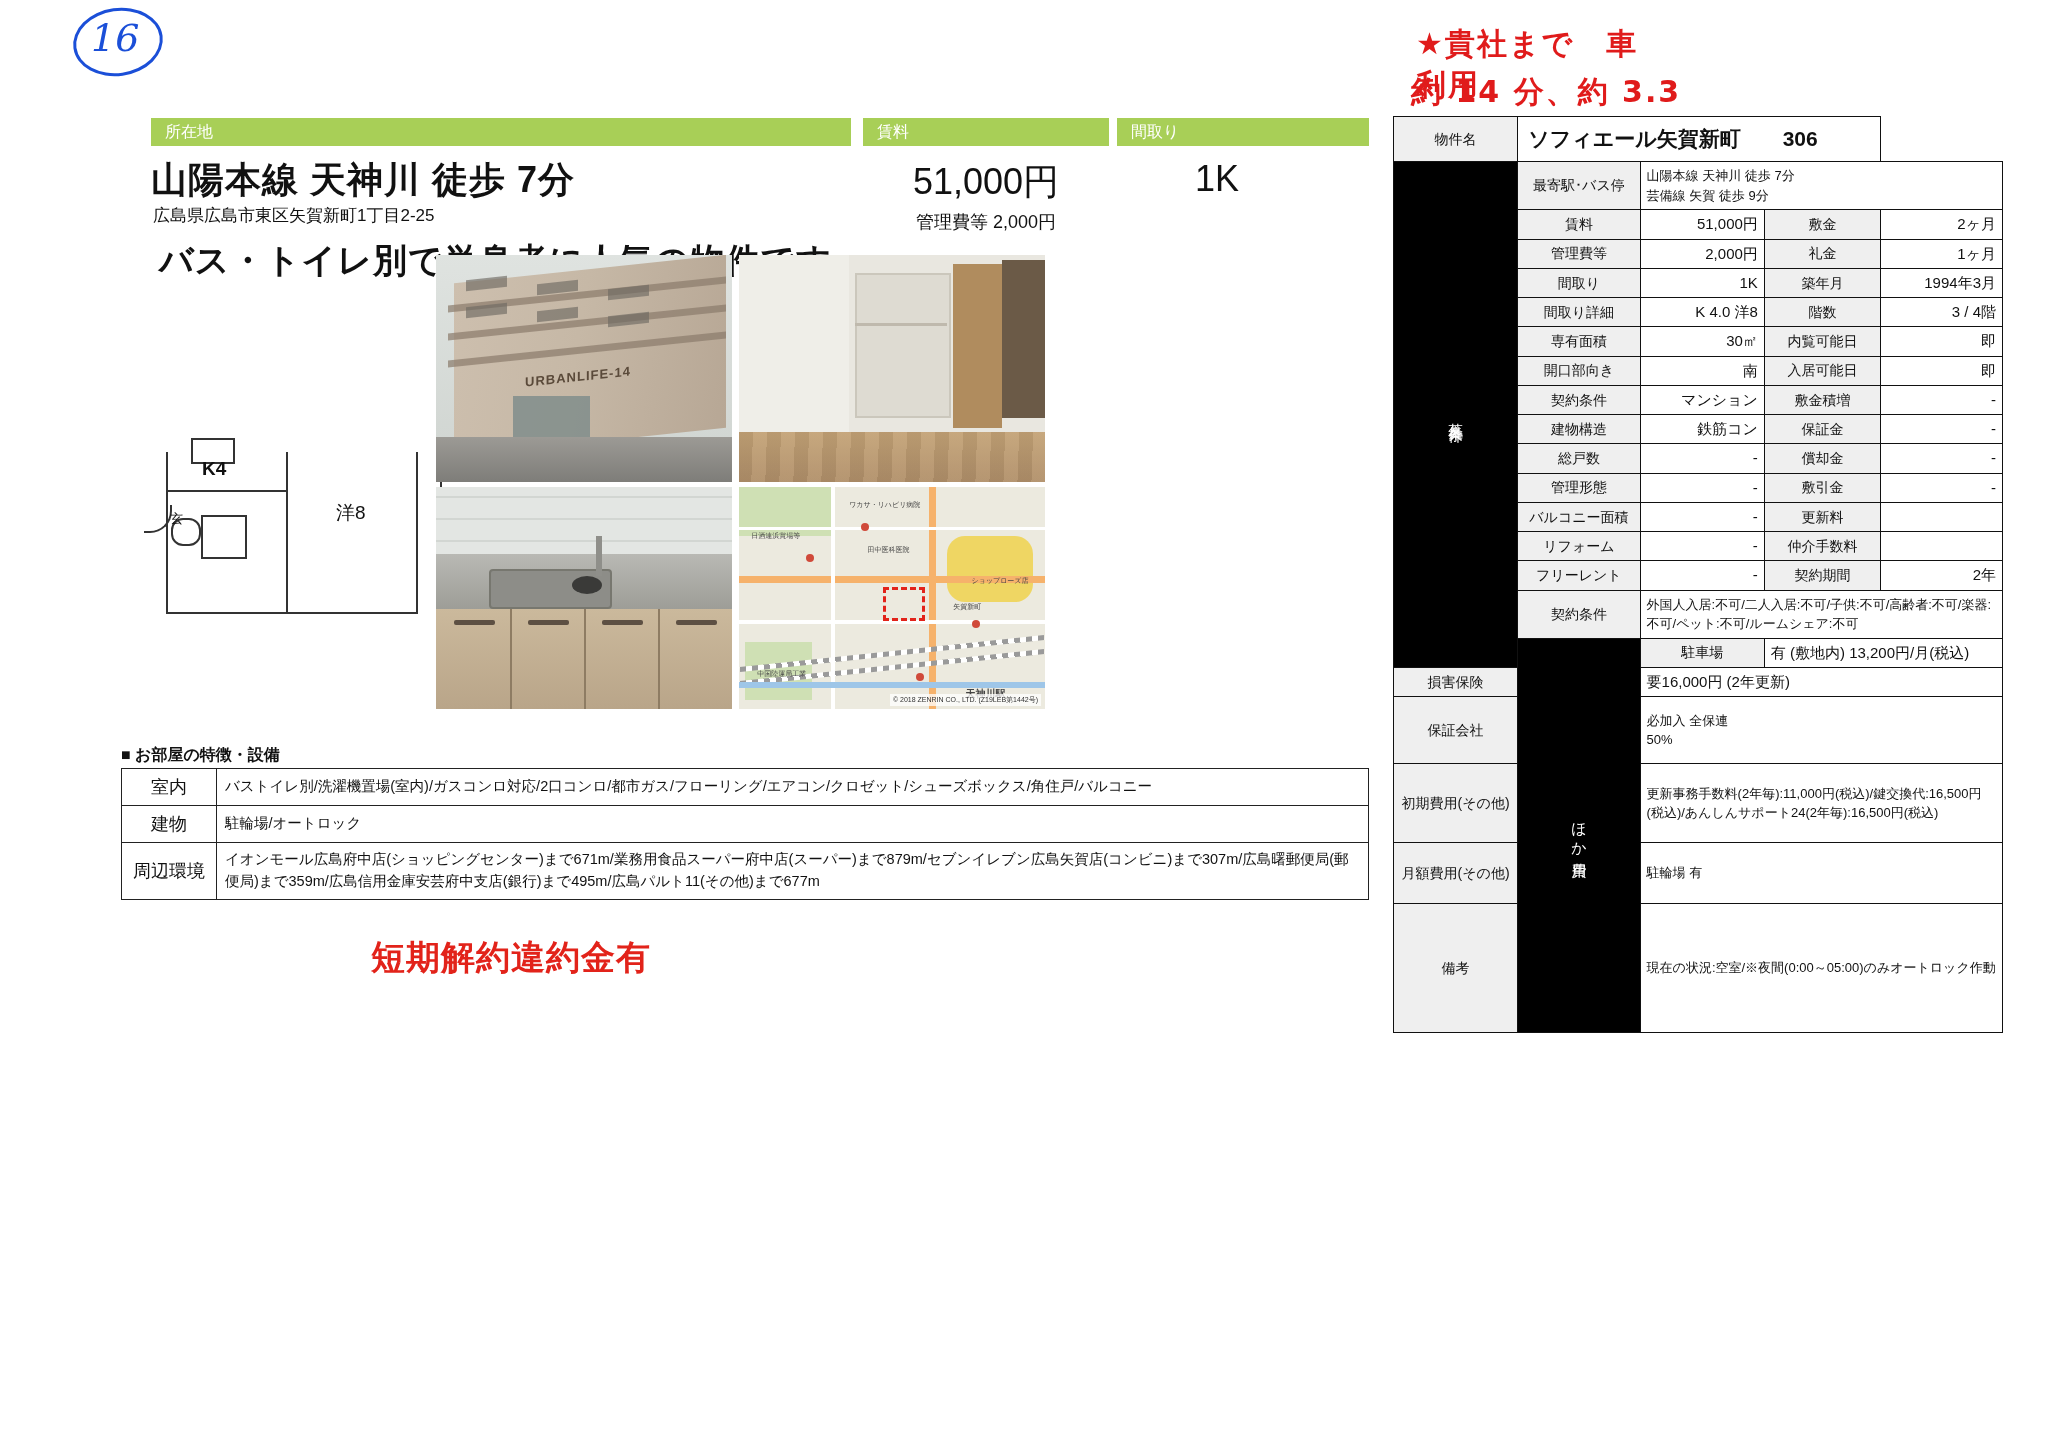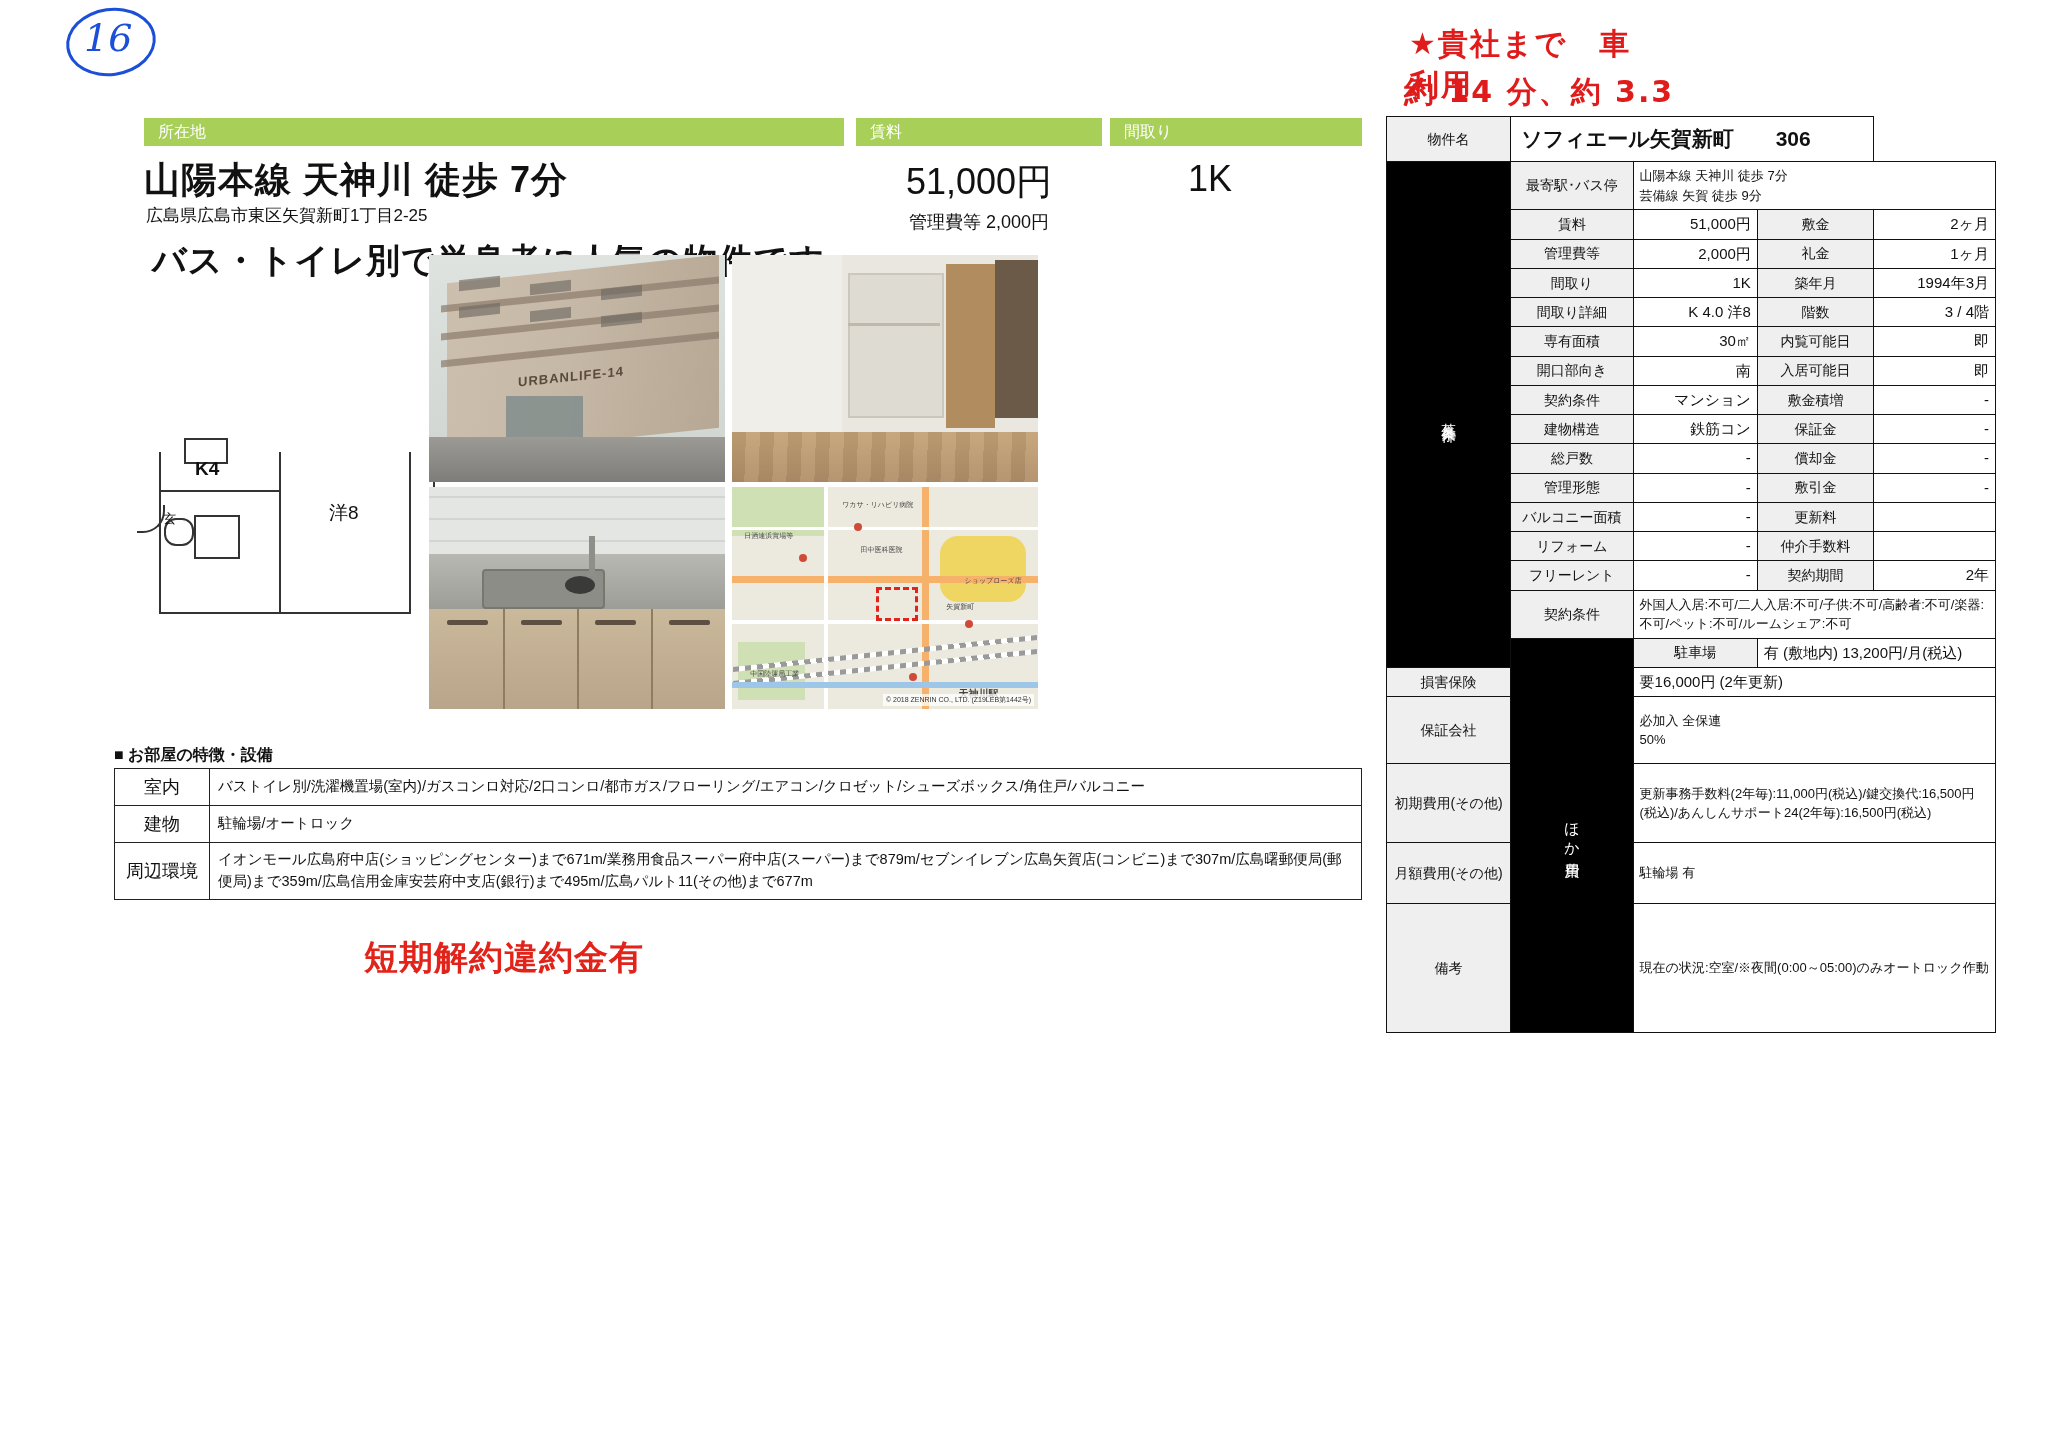--- a/index.html
+++ b/index.html
@@ -7,21 +7,21 @@
     background: #ffffff;
   }
   body {
     width: 2056px; height: 1454px;
     position: relative;
     font-family: "Liberation Sans", sans-serif;
     color: #111;
     overflow: hidden;
   }
   .page {
-    position: absolute; left: 4px; top: 0;
+    position: absolute; left: 11px; top: 0;
     width: 1700px; height: 1454px;
     background: #fff;
   }
   .hand-circle {
     position: absolute;
     left: 62px; top: 8px;
     width: 84px; height: 62px;
     border: 3px solid #1b4fd8;
     border-radius: 50%;
     transform: rotate(-8deg);

